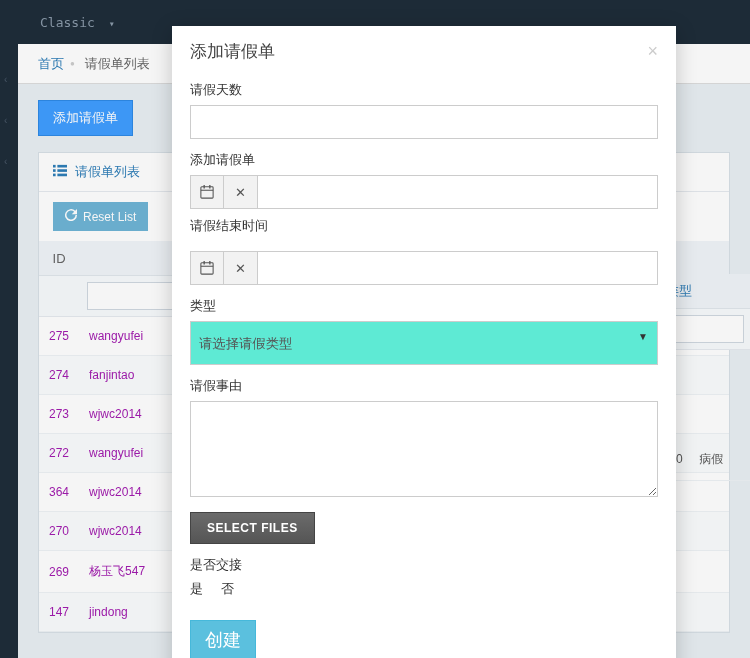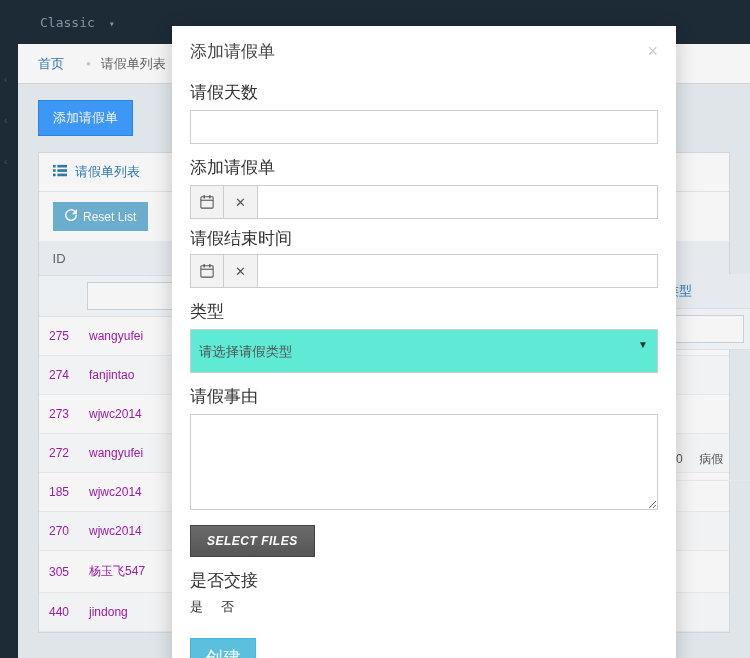--- a/index.html
+++ b/index.html
@@ -37,21 +37,21 @@
 .breadcrumb {
   height: 40px;
   padding: 0 20px;
   display: flex;
   align-items: center;
   font-size: 13px;
   color: #666;
   border-bottom: 1px solid #ddd;
   background: #fff;
 }
-.breadcrumb .home { color: #2e7eb8; margin-right: 22px; }
+.breadcrumb .home { color: #2e7eb8; margin-right: 6px; }
 .breadcrumb .sep { color: #ccc; margin-right: 10px; font-size: 8px; }
 .main-panel { padding: 16px 20px; }
 .btn-add {
   background: #409eff;
   color: #fff;
   border: 1px solid #2e8ae6;
   padding: 8px 14px;
   font-size: 13px;
   cursor: pointer;
 }
@@ -125,22 +125,22 @@
 .modal-hd {
   padding: 14px 18px;
   display: flex;
   justify-content: space-between;
   align-items: center;
 }
 .modal-hd .ttl { font-size: 17px; color: #444; }
 .modal-hd .close { color: #ccc; font-size: 18px; cursor: pointer; }
 .modal-body { padding: 4px 18px 18px 18px; }
 .fld { margin-bottom: 12px; }
-.fld label { display: block; font-size: 17px; color: #333; margin-bottom: 6px; }
-.fld label.no-margin { margin-bottom: 4px; margin-top: -4px;}
+.fld label { display: block; font-size: 13px; color: #333; margin-bottom: 6px; }
+.fld label.no-margin { margin-bottom: 16px; margin-top: -4px;}
 .tx-input {
   width: 100%;
   height: 34px;
   border: 1px solid #ccc;
   padding: 4px 8px;
 }
 .dt-group { display: flex; }
 .dt-btn {
   width: 34px; height: 34px;
   border: 1px solid #ccc;
@@ -167,21 +167,20 @@
 .txa { width: 100%; height: 96px; border: 1px solid #ccc; padding: 6px; resize: vertical; }
 .btn-select-files {
   background: linear-gradient(#6b6b6b, #555);
   color: #fff;
   border: 1px solid #444;
   padding: 8px 16px;
   font-size: 12px;
   font-weight: bold;
   letter-spacing: 0.5px;
   cursor: pointer;
-  font-style: italic;
 }
 .radio-row { display: flex; gap: 18px; color: #333; font-size: 13px; margin-top: 2px; }
 .btn-create {
   background: #5bc0de;
   color: #fff;
   border: 1px solid #46b8da;
   padding: 7px 14px;
   font-size: 18px;
   cursor: pointer;
   margin-top: 10px;
@@ -260,33 +259,33 @@
             </tr>
             <tr>
               <td>273</td>
               <td>wjwc2014</td>
             </tr>
             <tr>
               <td>272</td>
               <td>wangyufei</td>
             </tr>
             <tr>
-              <td>185</td>
+              <td>364</td>
               <td>wjwc2014</td>
             </tr>
             <tr>
               <td>270</td>
               <td>wjwc2014</td>
             </tr>
             <tr>
-              <td>305</td>
+              <td>269</td>
               <td>杨玉飞547</td>
             </tr>
             <tr>
-              <td>440</td>
+              <td>147</td>
               <td>jindong</td>
             </tr>
           </tbody>
       </table>
     </div>
   </div>
 
   <div class="right-cols">
     <div style="height:130px"></div>
     <div class="hdr">类型</div>

